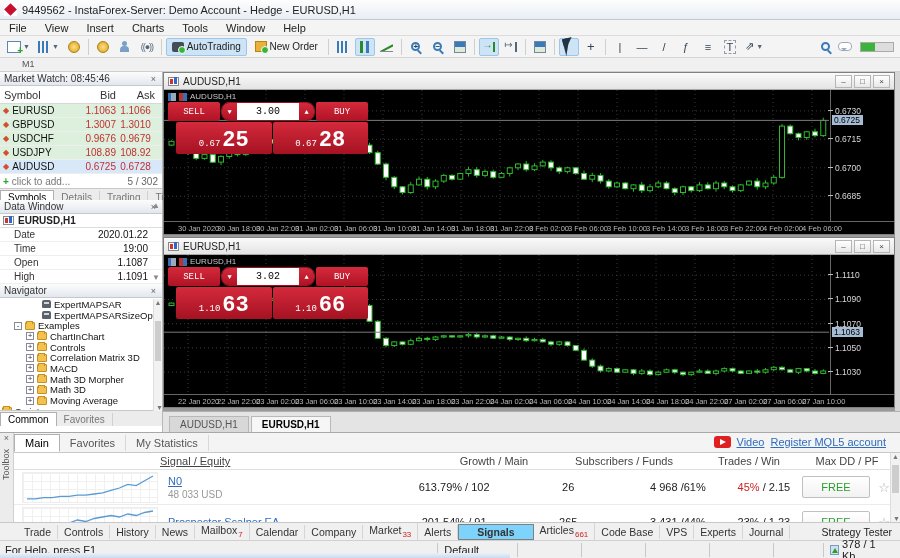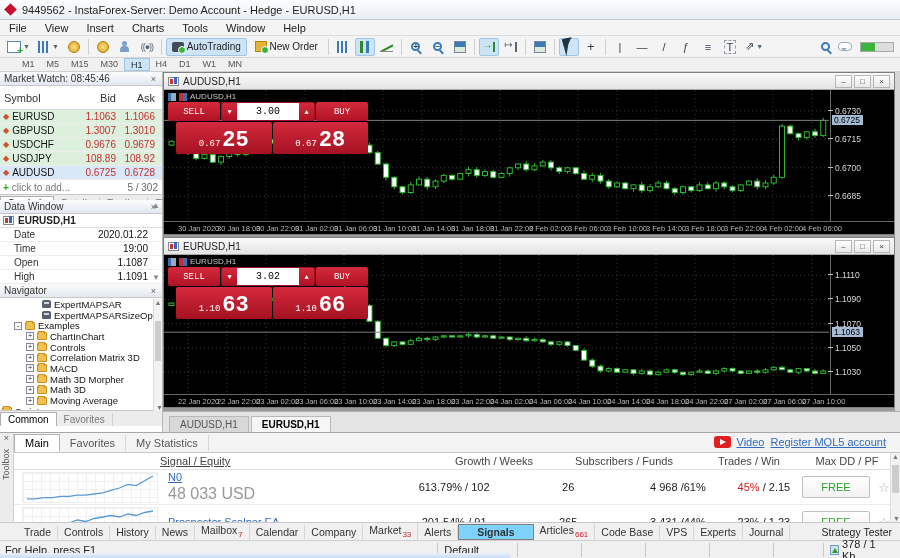--- a/index.html
+++ b/index.html
@@ -56,40 +56,40 @@
   .ic-cursor { width:0; height:0; border-left:5px solid #234; border-right:5px solid transparent; border-bottom:11px solid transparent; border-top:6px solid #234; transform:rotate(-15deg); }
   .ic-cross { font-size:13px; color:#345; font-weight:normal; }
   .glyph { font-size:11px; color:#345; }
   #tb-right { margin-left:auto; display:flex; align-items:center; padding-right:6px; gap:8px; }
   .ic-chat { width:14px; height:9px; border:1px solid #9ab; border-radius:4px; position:relative; background:#fff; }
   .ic-chat::after { content:""; position:absolute; left:2px; bottom:-4px; border:3px solid transparent; border-top-color:#9ab; }
   .conn-bar { width:34px; height:10px; border:1px solid #aaa; background:#ddd; position:relative; }
   .conn-fill { position:absolute; left:0; top:0; height:100%; width:45%; background:#3cb43c; }
 
   #tf-bar { position:absolute; left:0; top:58px; width:900px; height:14px; background:#f0f0f0;
-    border-bottom:1px solid #cfcfcf; display:flex; align-items:center; padding-left:16px; }
+    border-bottom:1px solid #cfcfcf; display:flex; align-items:flex-start; padding-left:16px;flex-direction:column; }
   .tf { padding:0 6px; color:#555; font-size:9px; height:13px; line-height:13px; }
   .tf.on { background:#cde4f7; border:1px solid #9ec6e8; color:#123; }
 
   
   .panel-title { height:14px; background:linear-gradient(#fcfcfc,#e2e8f0); border-bottom:1px solid #c8c8c8;
     display:flex; align-items:center; padding:0 4px; font-size:10px; color:#333; }
   .panel-title .x { margin-left:auto; color:#666; font-size:9px; padding:0 2px; }
   #market-watch { position:absolute; left:0; top:72px; width:163px; height:128px; background:#fff; border-right:1px solid #b8b8b8; }
-  #mw-header { display:flex; height:24px; border-bottom:1px solid #d8d8d8; color:#333; align-items:center; }
+  #mw-header { display:flex; height:18px; border-bottom:1px solid #d8d8d8; color:#333; align-items:center; }
   #mw-header .c1 { width:72px; padding-left:4px; }
   #mw-header .c2 { width:44px; text-align:right; }
   #mw-header .c3 { width:42px; text-align:right; padding-right:3px; }
   .mw-row { display:flex; height:14px; align-items:center; background:#ddf0dd; border-bottom:1px solid #eee; font-size:10px; }
   .mw-row.sel { background:#d8e8f8; }
   .mw-row .sym { width:72px; padding-left:3px; color:#111; display:flex; align-items:center; gap:3px; }
   .mw-row .di { color:#d05030; font-size:8px; }
   .mw-row .bid,.mw-row .ask { color:#c03030; }
   .mw-row .bid { width:44px; text-align:right; }
-  .mw-row .ask { width:42px; text-align:right; padding-right:3px; }
+  .mw-row .ask { width:42px; text-align:center; padding-right:3px; }
   #mw-add { display:flex; height:14px; align-items:center; font-size:10px; color:#777; padding-left:3px; }
   #mw-add .plus { color:#2a2; font-weight:bold; margin-right:3px; }
   #mw-add .cnt { margin-left:auto; padding-right:4px; color:#666; }
   .mini-tabs { display:flex; height:16px; border-top:1px solid #c8c8c8; background:#ececec; align-items:flex-end; font-size:10px; color:#777; }
   .mini-tab { padding:1px 7px; border-right:1px solid #d0d0d0; }
   .mini-tab.on { background:#fff; border:1px solid #b0b0b0; border-bottom:none; color:#000;margin-top:40px; }
 
   #data-window { position:absolute; left:0; top:200px; width:163px; height:84px; background:#fff; border-right:1px solid #b8b8b8; }
   #dw-symbol { height:14px; display:flex; align-items:center; gap:4px; padding-left:3px; border-bottom:1px solid #ddd; font-weight:bold; font-size:10px; }
   .ic-minichart { width:11px; height:9px; background:#fff; border:1px solid #888; position:relative; }
@@ -131,21 +131,21 @@
   .time-axis { position:relative; height:13px; background:#000; border-top:1px solid #666; }
   .time-label { position:absolute; top:2px; font-size:7.5px; color:#b8b8b8; white-space:nowrap; }
   .mini-title { position:absolute; left:4px; top:2px; display:flex; align-items:center; gap:3px; z-index:5; }
   .mini-title .mt { color:#c8c8c8; font-size:8px; }
   .mti1 { width:8px; height:8px; background:linear-gradient(90deg,#3a6fb5 3px,#9ab 3px); }
   .mti2 { width:8px; height:8px; background:linear-gradient(90deg,#c03030 4px,#3a6fb5 4px); }
   .owidget { position:absolute; left:4px; top:12px; width:200px; z-index:5;font-family:Liberation Mono, monospace; }
   .ow-r1 { display:flex; height:19px; gap:1px; }
   .ow-sell,.ow-buy { width:52px; background:linear-gradient(#d42a3c,#b01324); color:#fff; font-size:9px;
     display:flex; align-items:center; justify-content:center; border-radius:2px; }
-  .ow-step { flex:1; display:flex; border-radius:2px; overflow:hidden; border:1px solid #a01020; }
+  .ow-step { flex:1; display:flex; border-radius:8px; overflow:hidden; border:1px solid #a01020; }
   .ow-arrow { width:15px; background:linear-gradient(#d42a3c,#b01324); color:#fff; font-size:7px; display:flex; align-items:center; justify-content:center; }
   .ow-vol { flex:1; background:#fff; color:#000; font-size:10px; display:flex; align-items:center; justify-content:center; }
   .ow-r2 { display:flex; height:32px; gap:1px; margin-top:1px;padding-left:8px; }
   .ow-price { flex:1; background:linear-gradient(#d42a3c,#a51222); color:#fff; border-radius:2px;
     display:flex; align-items:flex-end; justify-content:center; padding-bottom:2px; gap:2px; }
   .ow-price .sm { font-size:9px; line-height:15px; }
   .ow-price .bg { font-size:22px; line-height:22px; font-weight:bold; }
 
   #chart-tabs { position:absolute; left:163px; top:411px; width:737px; height:21px; background:#e4e4e4;
     border-top:1px solid #b0b0b0; display:flex; align-items:flex-end; padding-left:6px; gap:2px; }
@@ -166,21 +166,21 @@
   .blue-link { color:#2f6bbf; text-decoration:underline; }
   #sig-header { position:absolute; left:14px; top:20px; width:876px; height:17px; display:flex; align-items:center; border-bottom:1px solid #e0e0e0; color:#444; }
   .sh-name { width:420px; padding-left:146px;text-decoration:underline; }
   .sh-col { text-align:center; }
   .sig-row { position:absolute; left:14px; width:876px; height:35px; display:flex; align-items:center; border-bottom:1px solid #ececec; background:#fff; }
   .spark { width:136px; height:31px; margin-left:8px; background:#fff; border:1px solid #eee;
     background-image:linear-gradient(#f0f0f0 1px,transparent 1px),linear-gradient(90deg,#f0f0f0 1px,transparent 1px);
     background-size:9px 8px; }
   .sig-name-cell { width:276px; padding-left:10px; }
   .sig-link { color:#2f6bbf; text-decoration:underline; font-size:11px; }
-  .sig-equity { color:#999; font-size:16px; margin-top:2px; }
+  .sig-equity { color:#999; font-size:10px; margin-top:2px; }
   .num-col { text-align:center; color:#222; }
   .dd-red { color:#cc2222; }
   .free-btn { width:78px; height:22px; border:1px solid #c0c0c0; border-radius:2px; background:linear-gradient(#fff,#f2f2f2);
     color:#2aa02a; font-size:11px; display:flex; align-items:center; justify-content:center; }
   .star { color:#b0b0b0; font-size:13px; margin-left:8px; }
   #tbx-scroll { position:absolute; right:0; top:20px; width:10px; height:70px; background:#f2f2f2; border-left:1px solid #ddd; font-size:7px; color:#777; text-align:center; }
   #tbx-thumb { position:absolute; left:1px; right:1px; top:12px; height:28px; background:#cdcdcd; }
 
   
   #bottom-tabs { position:absolute; left:0; top:522px; width:900px; height:18px; background:#f0f0f0;
@@ -1010,21 +1010,21 @@
         <span class="tbx-tab">Favorites</span>
         <span class="tbx-tab">My Statistics</span>
         <span id="tbx-links">
           <span class="yt"></span>
           <a class="blue-link">Video</a>
           <a class="blue-link">Register MQL5 account</a>
         </span>
       </div>
     <div id="sig-header">
         <span class="sh-name">Signal  /  Equity</span>
-        <span class="sh-col" style="width: 120px;">Growth / Weeks</span>
+        <span class="sh-col" style="width: 120px;">Growth / Main</span>
         <span class="sh-col" style="width: 140px;">Subscribers / Funds</span>
         <span class="sh-col" style="width: 110px;">Trades / Win</span>
         <span class="sh-col" style="width: 86px;">Max DD / PF</span>
       </div>
     <div id="sig-rows">
         <div class="sig-row" style="top: 37px;">
           <span class="spark"><svg width="134" height="29">
               <polyline points="4.0,25.8 12.4,25.8 20.8,24.6 29.2,24.6 37.6,23.4 46.0,23.4 54.4,22.2 62.8,22.2 71.2,21.0 79.6,19.8 88.0,17.4 96.4,15.0 104.8,11.4 113.2,12.6 121.6,7.8 130.0,3.0" fill="none" stroke="#5b9bd5" stroke-width="1.3"></polyline>
             </svg></span>
           <span class="sig-name-cell"><a class="sig-link">N0</a><div class="sig-equity">48 033 USD</div></span>

